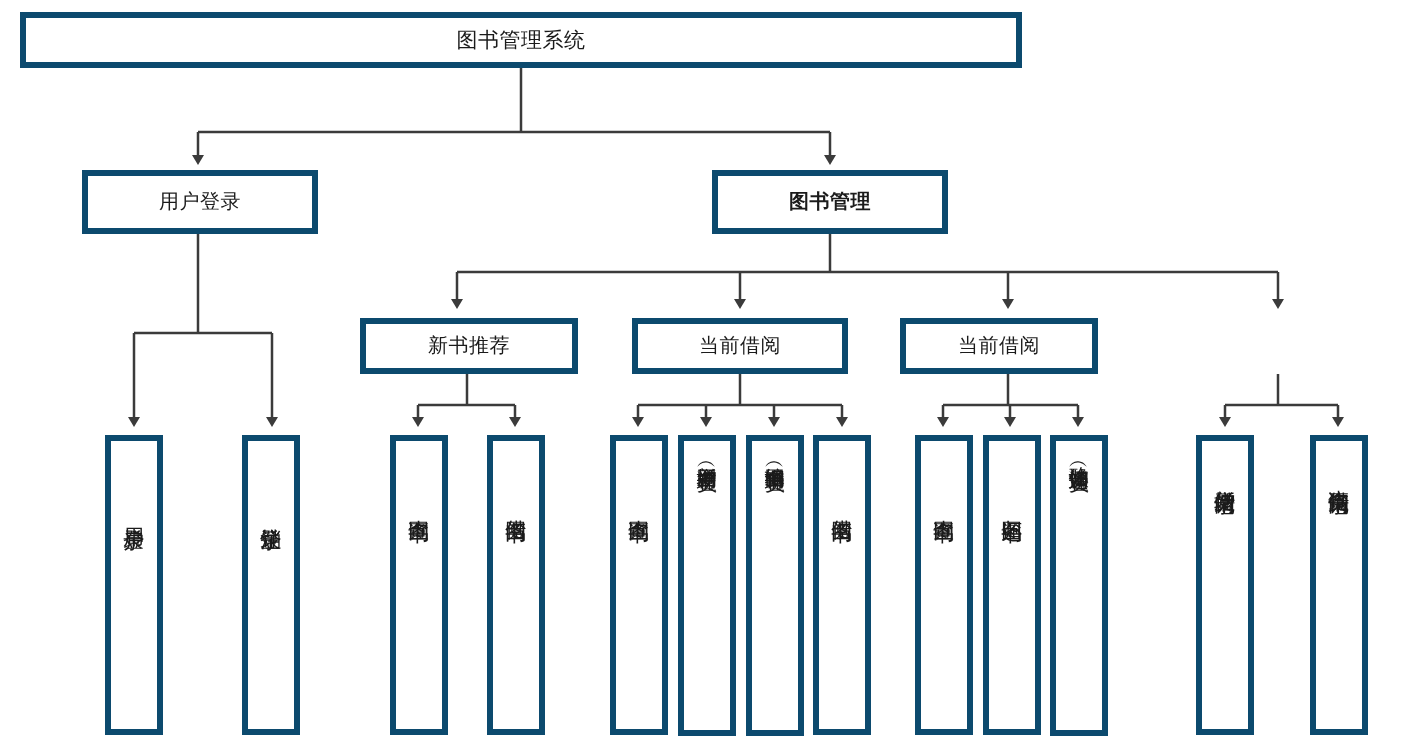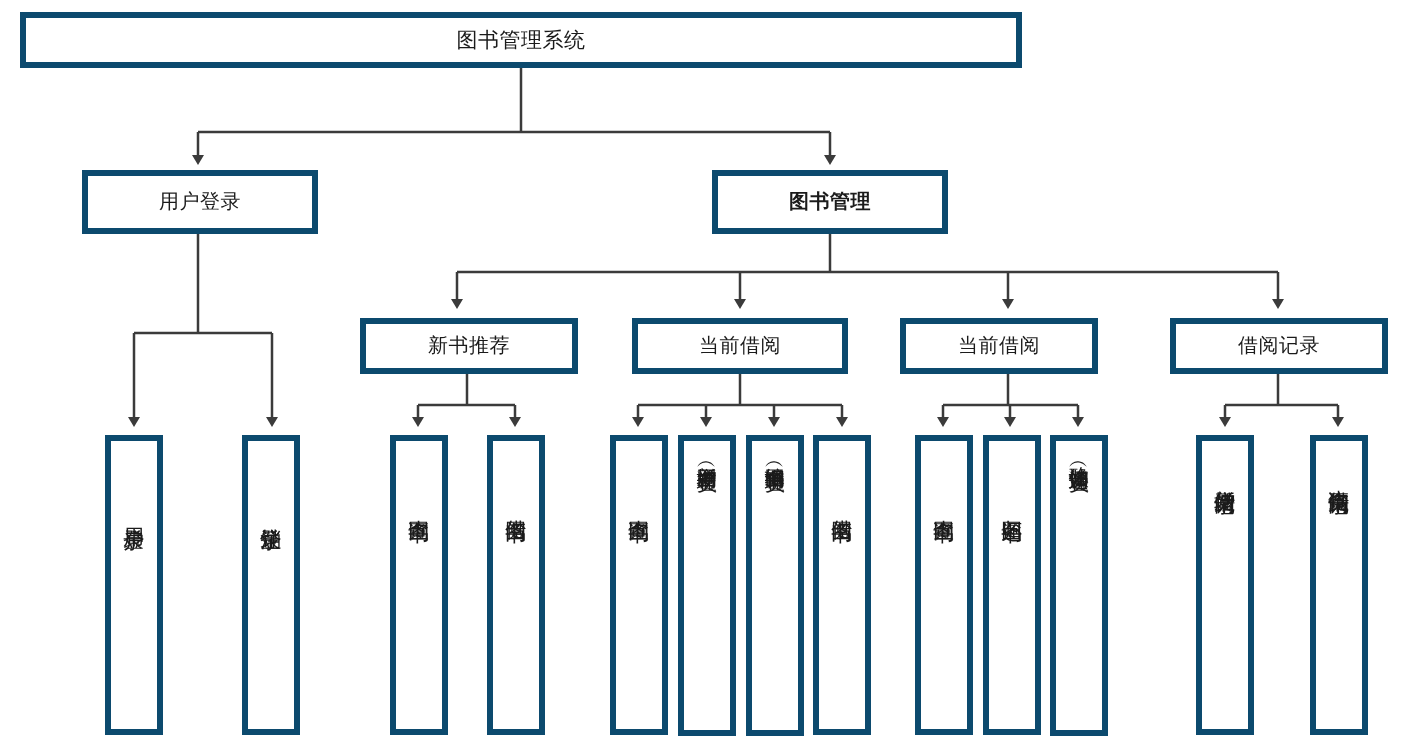--- a/index.html
+++ b/index.html
@@ -142,23 +142,20 @@
 
   <div class="node horiz" style="left:360px; top:318px; width:218px; height:56px;">
     <span class="label">新书推荐</span>
   </div>
   <div class="node horiz" style="left:632px; top:318px; width:216px; height:56px;">
     <span class="label">当前借阅</span>
   </div>
   <div class="node horiz" style="left:900px; top:318px; width:198px; height:56px;">
     <span class="label">当前借阅</span>
   </div>
-  <div class="node horiz" style="left:1170px; top:318px; width:218px; height:56px;">
-    <span class="label">借阅记录</span>
-  </div>
 
   <div class="node vert" style="left:105px; top:435px; width:58px; height:300px; padding-top:70px;">
     <span class="label">用户登录</span>
   </div>
   <div class="node vert" style="left:242px; top:435px; width:58px; height:300px; padding-top:70px;">
     <span class="label">注销登录</span>
   </div>
 
   <div class="node vert" style="left:390px; top:435px; width:58px; height:300px; padding-top:62px;">
     <span class="label">查询图书</span>

